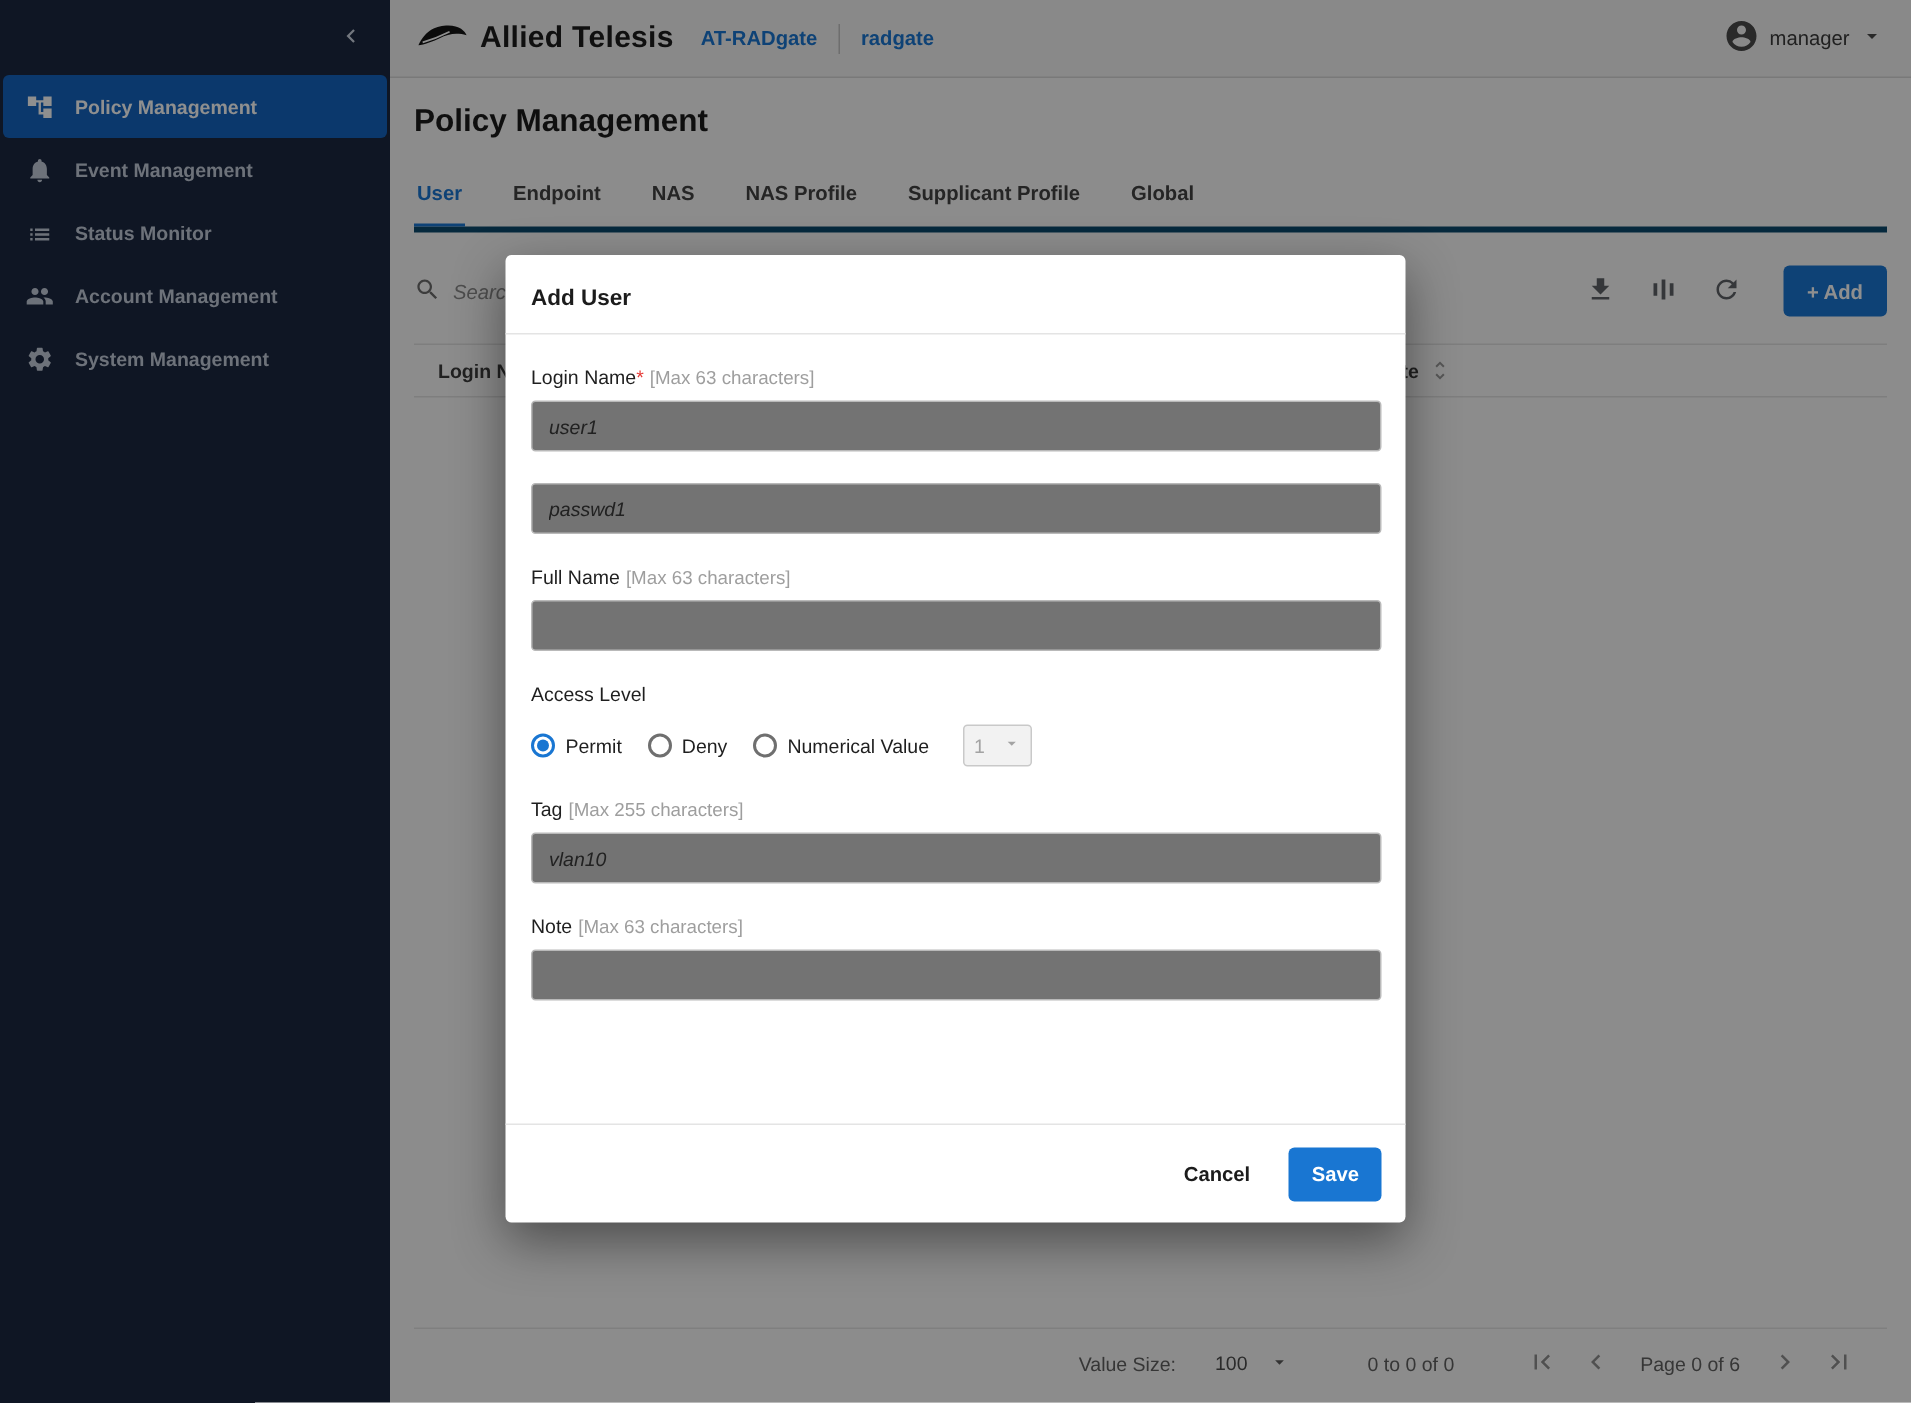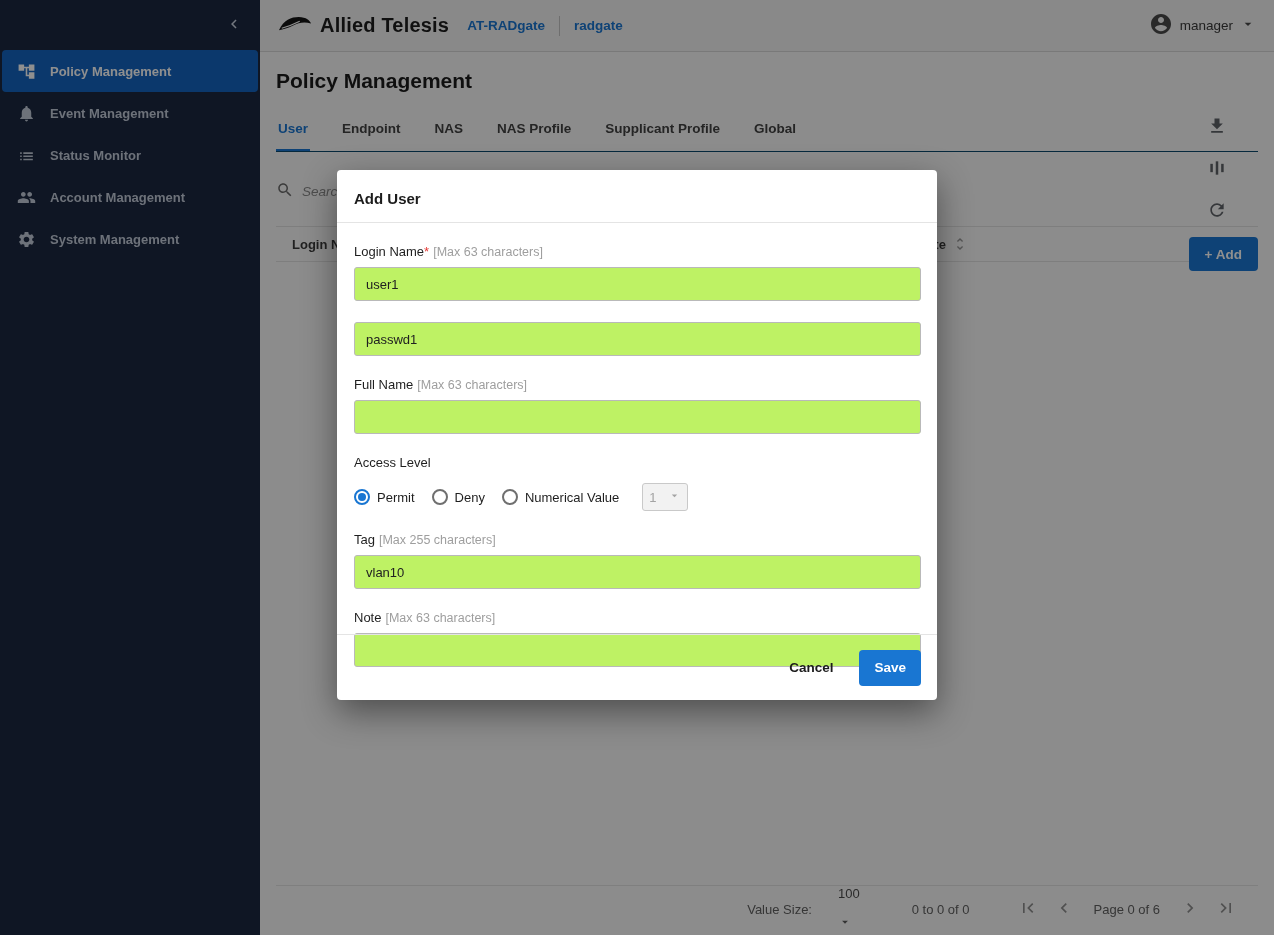--- a/index.html
+++ b/index.html
@@ -44,36 +44,36 @@
   .topbar .spacer { flex: 1; }
   .user-menu { display: flex; align-items: center; gap: 7px; cursor: pointer; color: #3a3a3a; }
   .user-menu .name { font-size: 13.5px; }
 
   
   .content {
     position: absolute; left: 260px; top: 52px; right: 0; bottom: 0;
     background: #fafafa; padding: 0 16px;
   }
   .page-title { font-size: 21px; font-weight: bold; color: #1c1c1c; margin-top: 17px; }
-  .tabs { display: flex; margin-top: 16px; border-bottom: 1px solid #0c4a6e; text-align: right; }
+  .tabs { display: flex; margin-top: 16px; border-bottom: 4px solid #0c4a6e; text-align: right; }
   .tab {
     font-size: 13.5px; font-weight: bold; color: #424242;
     padding: 12px 2px 13px; margin-right: 30px; cursor: pointer;
     border-bottom: 2.5px solid transparent;
   }
   .tab.active { color: #1976d2; border-bottom-color: #1976d2; }
 
   .toolbar { margin-top: 20px; display: flex; align-items: center; justify-content: space-between; height: 38px; }
   .search-box { display: flex; align-items: center; gap: 8px; width: 280px; }
   .search-box svg { flex: 0 0 18px; }
   .search-input {
     border: none; outline: none; background: transparent; font-size: 13.5px; width: 220px; color: #333;
   }
   .search-input::placeholder { color: #8a8a8a; font-style: italic; }
-  .toolbar-actions { display: flex; align-items: center; gap: 10px; flex-direction: column; }
+  .toolbar-actions { display: flex; align-items: center; gap: 10px; }
   .icon-btn { width: 32px; height: 32px; display: flex; align-items: center; justify-content: center; color: #5f6368; border-radius: 4px; }
   .icon-btn svg { width: 20px; height: 20px; }
   .add-btn {
     margin-left: 12px; background: #1976d2; color: #fff; font-weight: bold; font-size: 13.5px;
     height: 34px; padding: 0 16px; border-radius: 4px;
   }
 
   .table-head {
     margin-top: 16px; height: 36px; display: flex; align-items: center;
     border-top: 1px solid #e0e0e0; border-bottom: 1px solid #e0e0e0;
@@ -86,47 +86,47 @@
 
   .table-empty { position: absolute; top: 264px; bottom: 52px; left: 16px; right: 16px; }
 
   .table-footer {
     position: absolute; left: 16px; right: 16px; bottom: 3px; height: 47px;
     border-top: 1px solid #e3e3e3;
     display: flex; align-items: center; justify-content: flex-end;
     color: #616161; font-size: 13px;
   }
   .pagesize-group { display: flex; align-items: center; gap: 26px; }
-  .page-size-select { display: flex; align-items: flex-start; gap: 14px; cursor: pointer; color: #4c4c4c; flex-direction: column; }
+  .page-size-select { display: flex; align-items: flex-start; gap: 14px; cursor: pointer; color: #4c4c4c; }
   .range-text { margin: 0 44px 0 52px; }
   .pager { display: flex; align-items: center; }
   .pager-btn { width: 28px; height: 28px; display: flex; align-items: center; justify-content: center; color: #8f8f8f; }
   .pager-btn svg { width: 20px; height: 20px; }
   .pager-btn + .pager-btn { margin-left: 8px; }
   .page-text { margin: 0 16px; }
   .pager-end { margin-right: 18px; }
 
   
   .overlay { position: absolute; inset: 0; background: rgba(0,0,0,0.44); z-index: 40; }
   .modal {
-    position: absolute; left: 337px; top: 170px; width: 600px; height: 530px;
+    position: absolute; left: 337px; top: 170px; width: 600px; height: 645px;
     background: #ffffff; border-radius: 4px; z-index: 50;
     box-shadow: 0 12px 34px rgba(0,0,0,0.45);
   }
   .modal-head { padding: 20px 17px 15px; border-bottom: 1px solid #e4e4e4; }
   .modal-title { font-size: 15px; font-weight: bold; color: #1c1c1c; }
   .modal-body { padding: 21px 16px 1px 17px; }
   .field { margin-bottom: 21px; }
   .field-label { margin-bottom: 8px; font-size: 13px; }
   .lbl { color: #1f1f1f; font-weight: 500; }
   .req { color: #e53935; font-weight: 500; }
   .hint { color: #9e9e9e; font-size: 12.5px; margin-left: 4px; }
   .text-input {
     width: 100%; height: 34px; border: 1px solid #b9b9b9; border-radius: 3px;
-    padding: 0 11px; font-size: 13px; color: #212121; outline: none; background: #bef264;
+    padding: 0 11px; font-size: 13px; color: #212121; outline: none; background: #737373; font-style: italic;
   }
   .radio-row { display: flex; align-items: center; margin-top: 13px; }
   .radio { display: flex; align-items: center; gap: 7px; cursor: pointer; margin-right: 17px; font-size: 13px; color: #1f1f1f; }
   .radio-circle {
     width: 16px; height: 16px; border-radius: 50%; border: 2px solid #6f6f6f;
     display: flex; align-items: center; justify-content: center; background: #fff; flex: 0 0 16px;
   }
   .radio-circle.checked { border-color: #1976d2; }
   .radio-dot { width: 8px; height: 8px; border-radius: 50%; background: #1976d2; }
   .mini-select {

